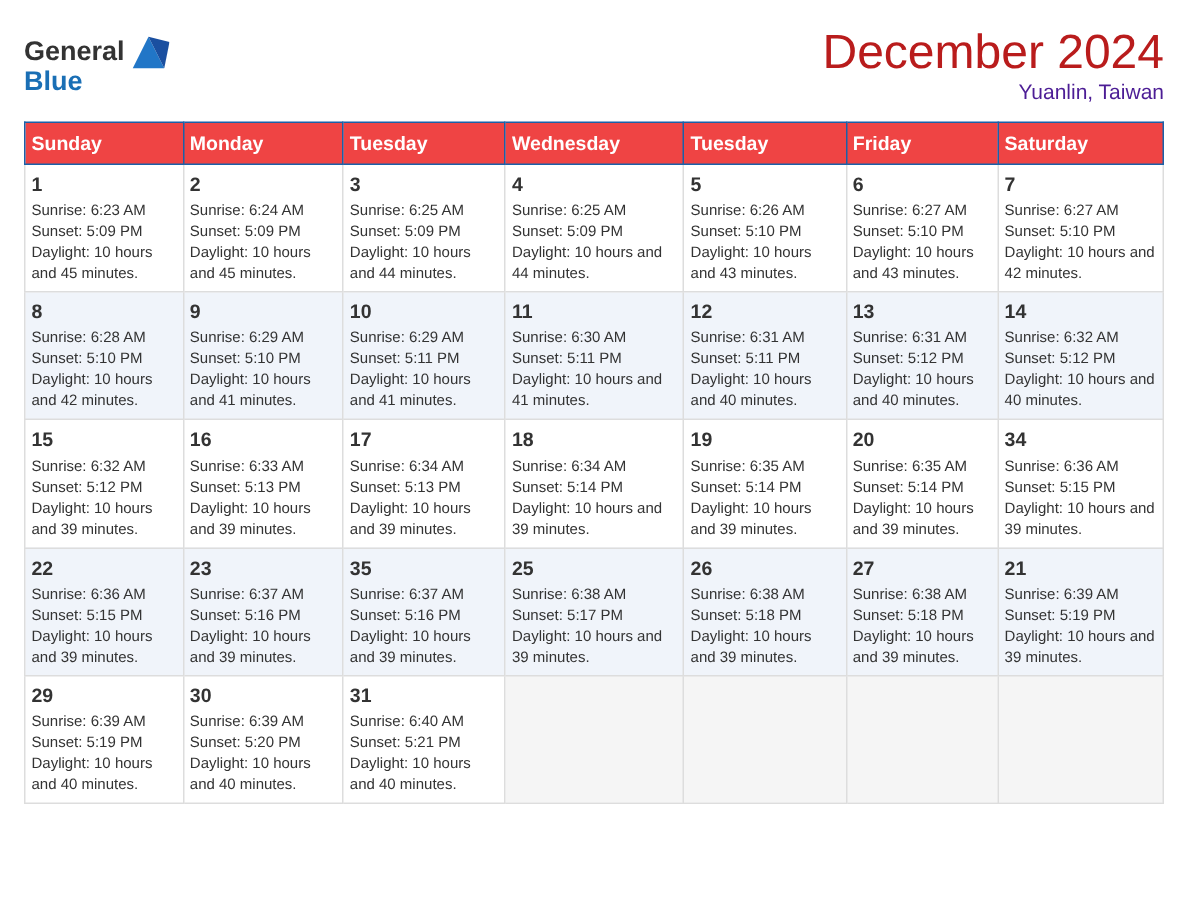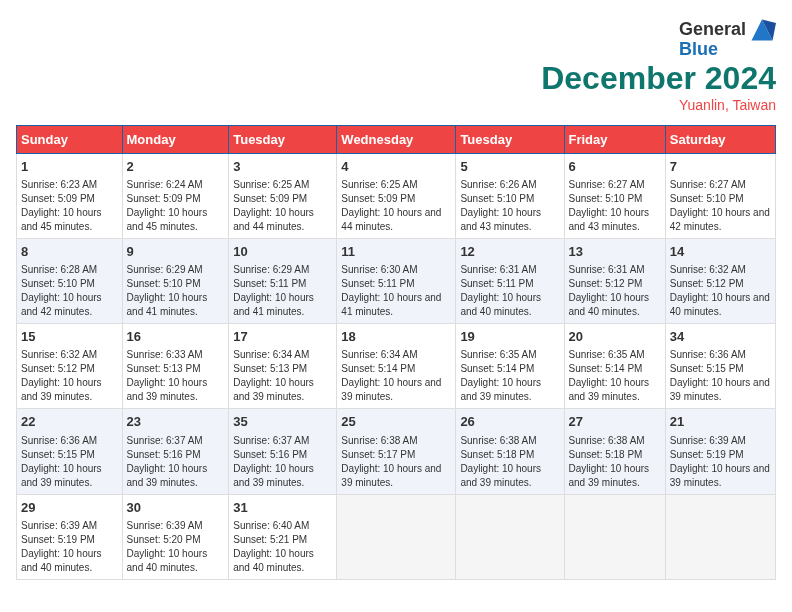--- a/index.html
+++ b/index.html
@@ -10,23 +10,22 @@
       height: 612px;
       overflow: hidden;
     }
     .container {
       width: 792px;
       padding: 16px 16px 8px 16px;
     }
     .header {
       display: flex;
       justify-content: space-between;
-      align-items: flex-end;
+      align-items: center;
       margin-bottom: 12px;
-      flex-direction: column;
     }
     .logo {
       display: flex;
       align-items: center;
     }
     .logo-text {
       font-size: 18px;
       font-weight: bold;
       line-height: 1.1;
     }
@@ -35,26 +34,26 @@
     .logo-icon {
       width: 28px;
       height: 28px;
       margin-left: 2px;
     }
     .title-block {
       text-align: right;
     }
     .month-title {
       font-size: 32px;
-      font-weight: bold;
-      color: #0f766e;
+      font-weight: normal;
+      color: #b91c1c;
     }
     .location {
       font-size: 14px;
-      color: #ef4444;
+      color: #4c1d95;
     }
     table {
       width: 100%;
       border-collapse: collapse;
       font-size: 10.5px;
     }
     thead tr {
       background-color: #ef4444;
       color: #fff;
     }

